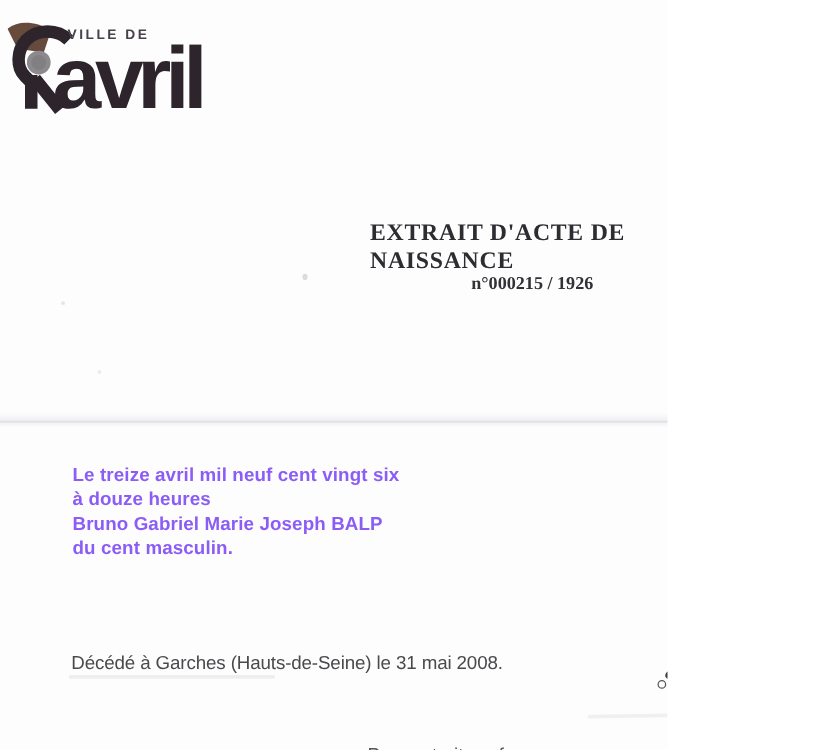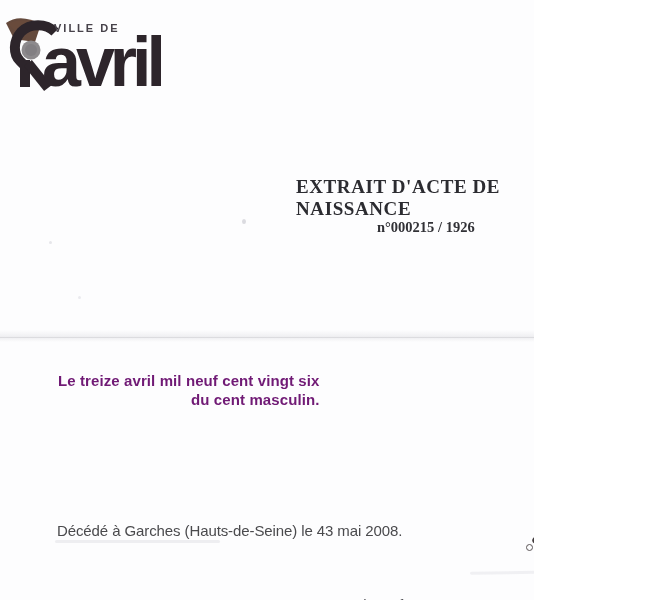--- a/index.html
+++ b/index.html
@@ -36,21 +36,21 @@
     position: absolute; left: 377px; top: 219px;
     font-family: "Liberation Serif", serif;
     font-size: 14.5px; font-weight: bold;
     color: #313136;
     text-align: right;
   }
   
   .birth-block {
     position: absolute; left: 58px; top: 371px;
     font-size: 15px; font-weight: bold; line-height: 19.3px;
-    color: #701a75; letter-spacing: 0.1px; text-align: right;
+    color: #8b5cf6; letter-spacing: 0.1px;
   }
   .marriage-block {
     position: absolute; left: 57px; top: 474px;
     font-size: 15px; line-height: 19.2px;
     color: #4a4a4d; letter-spacing: -0.15px;
   }
   .death-line {
     position: absolute; left: 57px; top: 522px;
     font-size: 15px; color: #4a4a4d; letter-spacing: -0.1px;
   }
@@ -125,25 +125,27 @@
   <div class="crease-main"></div>
   <div class="crease-bottom-left"></div>
   <div class="smudge-a"></div>
   <div class="smudge-b"></div>
   <div class="faint-dot-1"></div>
   <div class="faint-dot-2"></div>
   <div class="faint-dot-3"></div>
 
   <div class="birth-block">
     <div>Le treize avril mil neuf cent vingt six</div>
+    <div>à douze heures</div>
+    <div>Bruno Gabriel Marie Joseph BALP</div>
     <div>du cent masculin.</div>
   </div>
 
 
-  <div class="death-line">Décédé à Garches (Hauts-de-Seine) le 43 mai 2008.</div>
+  <div class="death-line">Décédé à Garches (Hauts-de-Seine) le 31 mai 2008.</div>
 
   <div class="speck-dot"></div>
   <div class="speck-ring"></div>
   <div class="speck-small"></div>
 
 
   <div class="clipped-line">Pour extrait conforme</div>
 
 </div>
 

